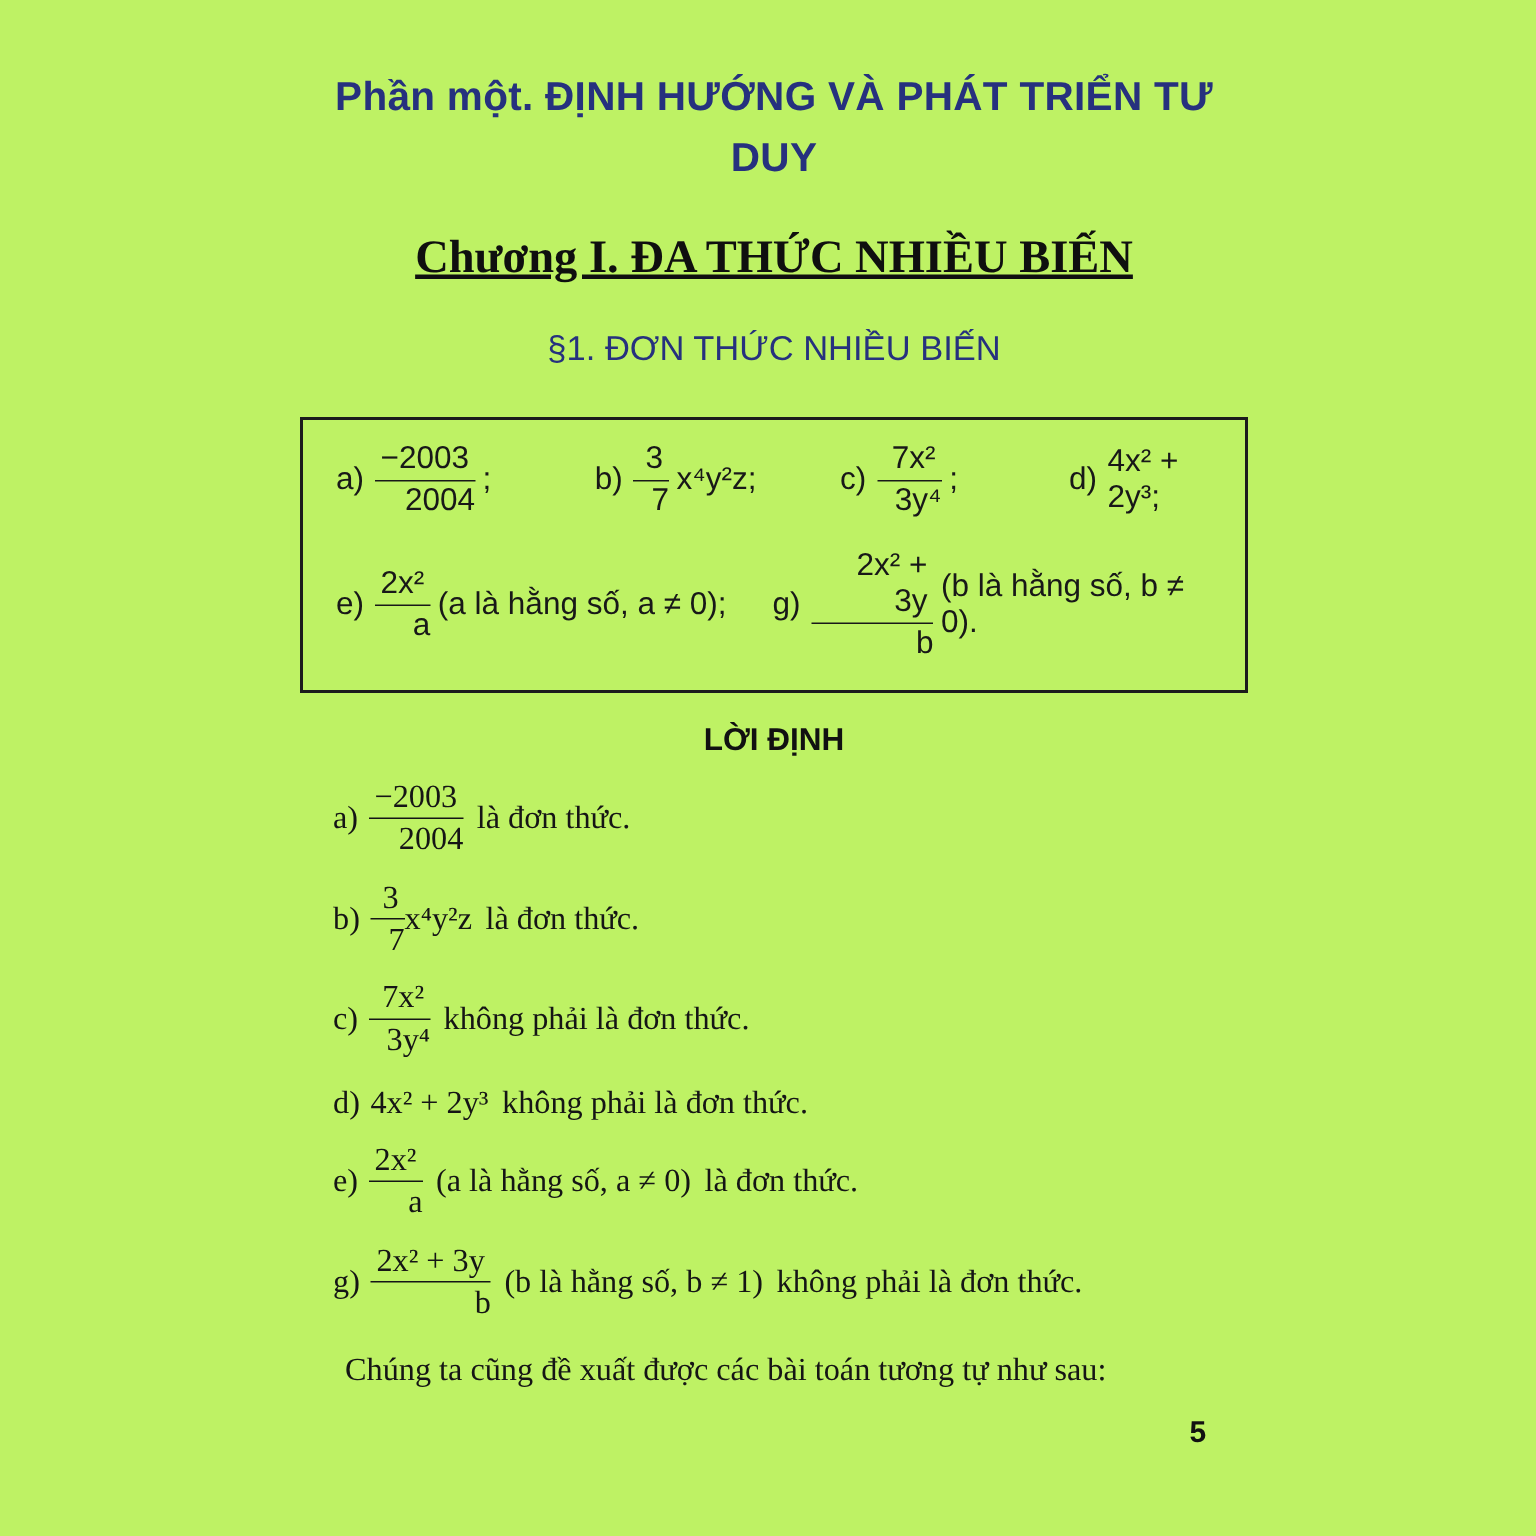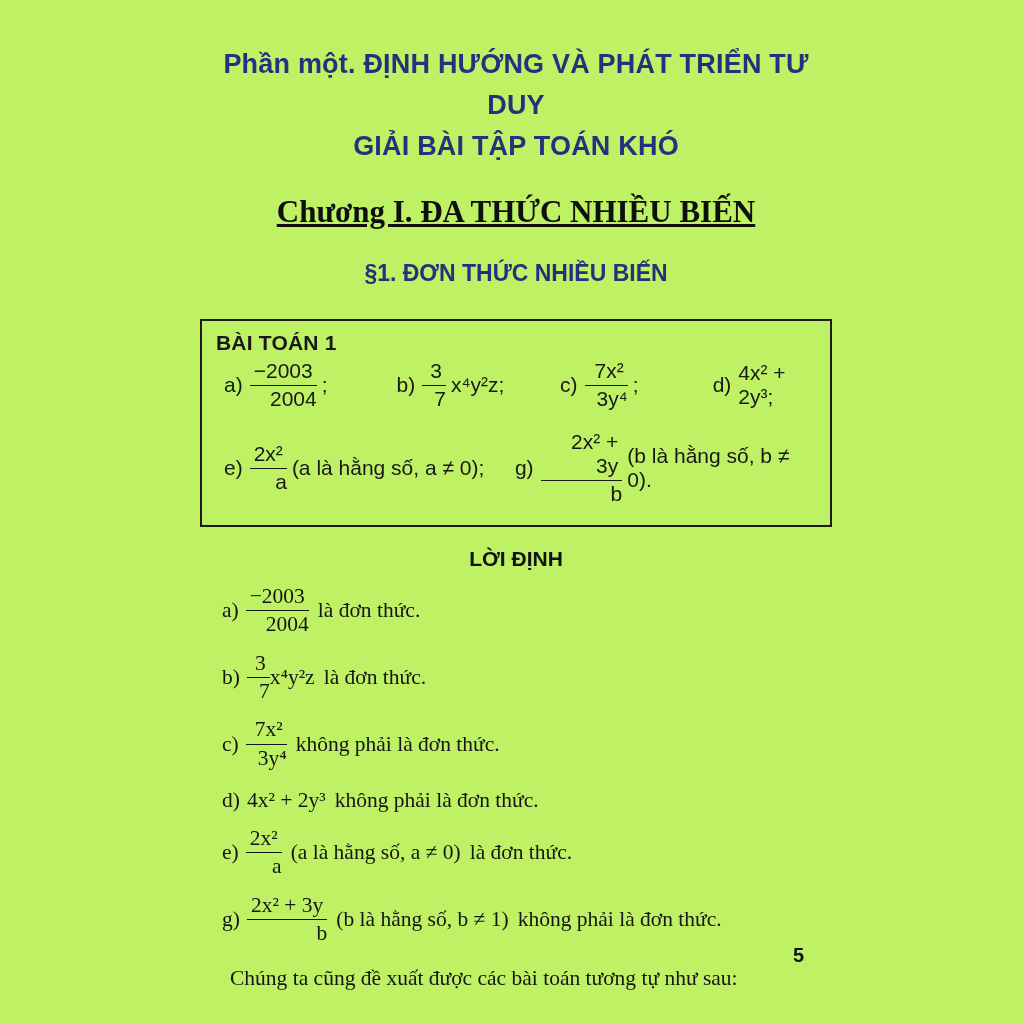--- a/index.html
+++ b/index.html
@@ -13,21 +13,21 @@
   
   .part-title {
     font-weight:bold; font-size:27px; line-height:41px; text-align:center;
     color:#26317e; letter-spacing:0.2px;
   }
   .chapter-title {
     font-family:"Liberation Serif","DejaVu Serif",serif;
     font-weight:bold; font-size:31px; text-align:center; margin-top:27px; color:#0f0f0f;text-decoration:underline;
   }
   .section-title {
-    font-weight:bold; font-size:23px; text-align:center; margin-top:30px; color:#26317e;
+    font-weight:normal; font-size:23px; text-align:center; margin-top:30px; color:#26317e;
   }
 
   
   .problem-box {
     margin-top:32px; border:2px solid #1c1c1c; padding:10px 14px 18px 14px;
     font-size:21px; color:#181818;
   }
   .box-label { font-weight:bold; font-size:21px; letter-spacing:0.2px; }
   .box-question { margin:13px 0 12px 24px; }
   .box-row { display:flex; align-items:center; margin-left:8px; }
@@ -63,29 +63,27 @@
   }
 </style>
 </head>
 <body>
 
 <div class="page">
   <div class="content">
 
     <div class="part-title">
       <div>Phần một. ĐỊNH HƯỚNG VÀ PHÁT TRIỂN TƯ DUY</div>
-      <div>GIẢI BÀI TẬP TOÁN KHÓ</div>
     </div>
 
     <div class="chapter-title">Chương I. ĐA THỨC NHIỀU BIẾN</div>
 
     <div class="section-title">§1. ĐƠN THỨC NHIỀU BIẾN</div>
 
     <div class="problem-box">
-      <div class="box-label">BÀI TOÁN 1</div>
 
       <div class="box-row box-row1">
         <span class="bi bi-a">
           <span class="key">a)</span>
           <span class="frac">
             <span class="num">−2003</span>
             <span class="den">2004</span>
           </span>
           <span class="after-frac">;</span>
         </span>

